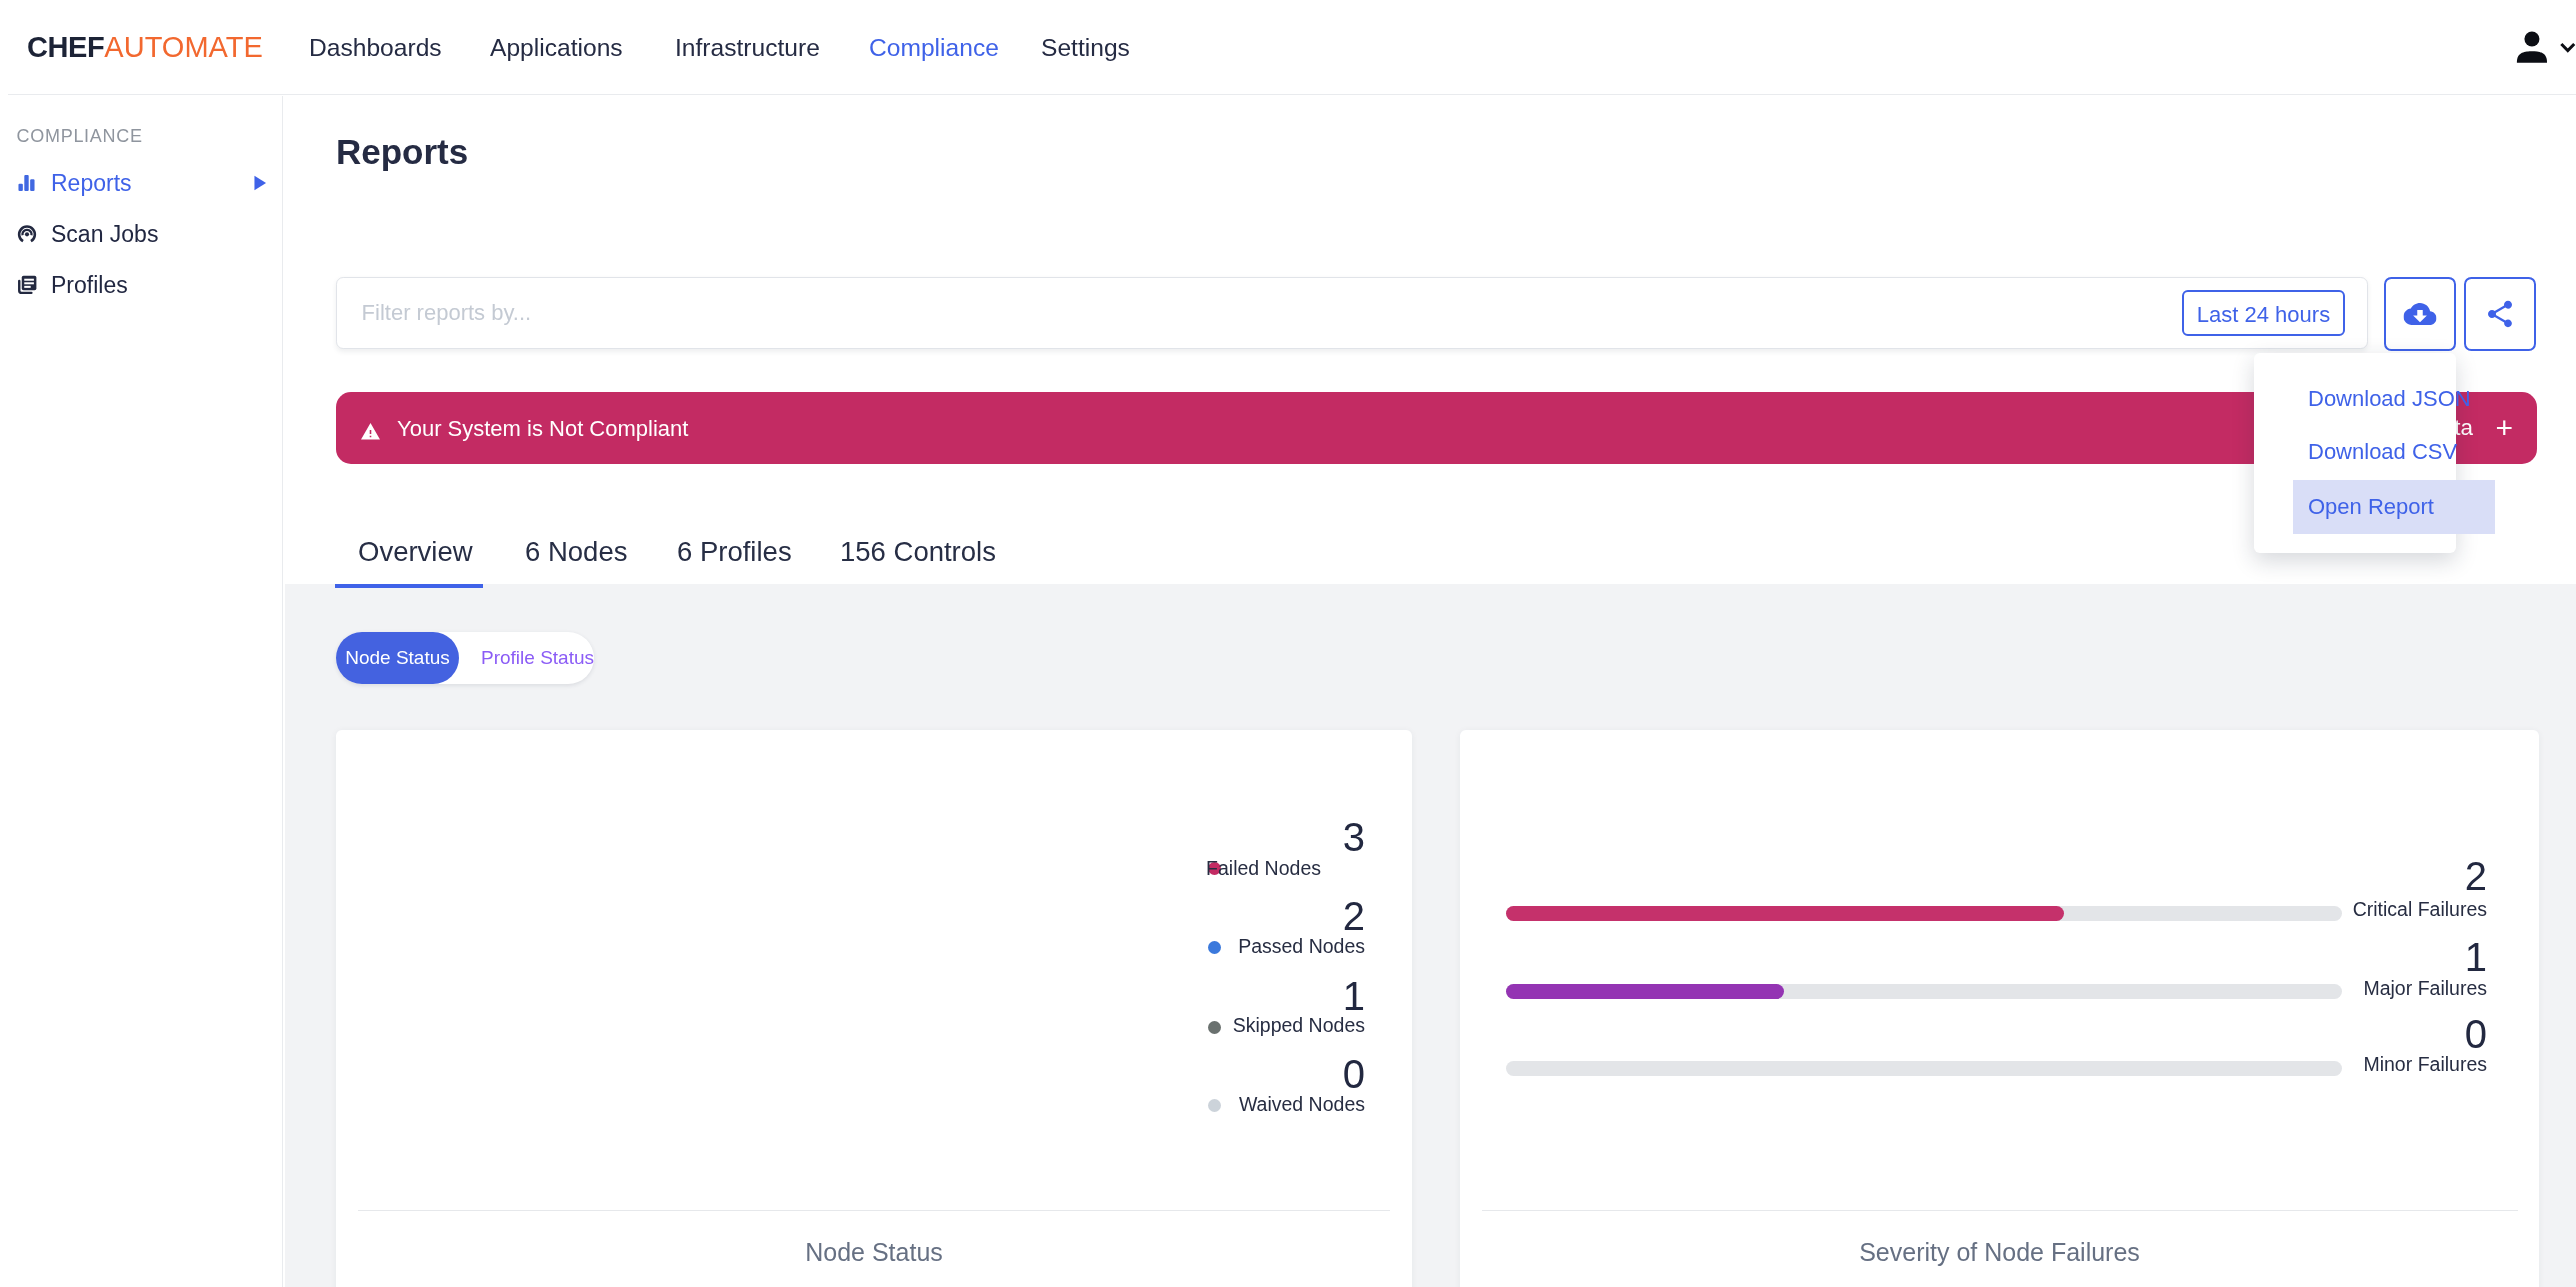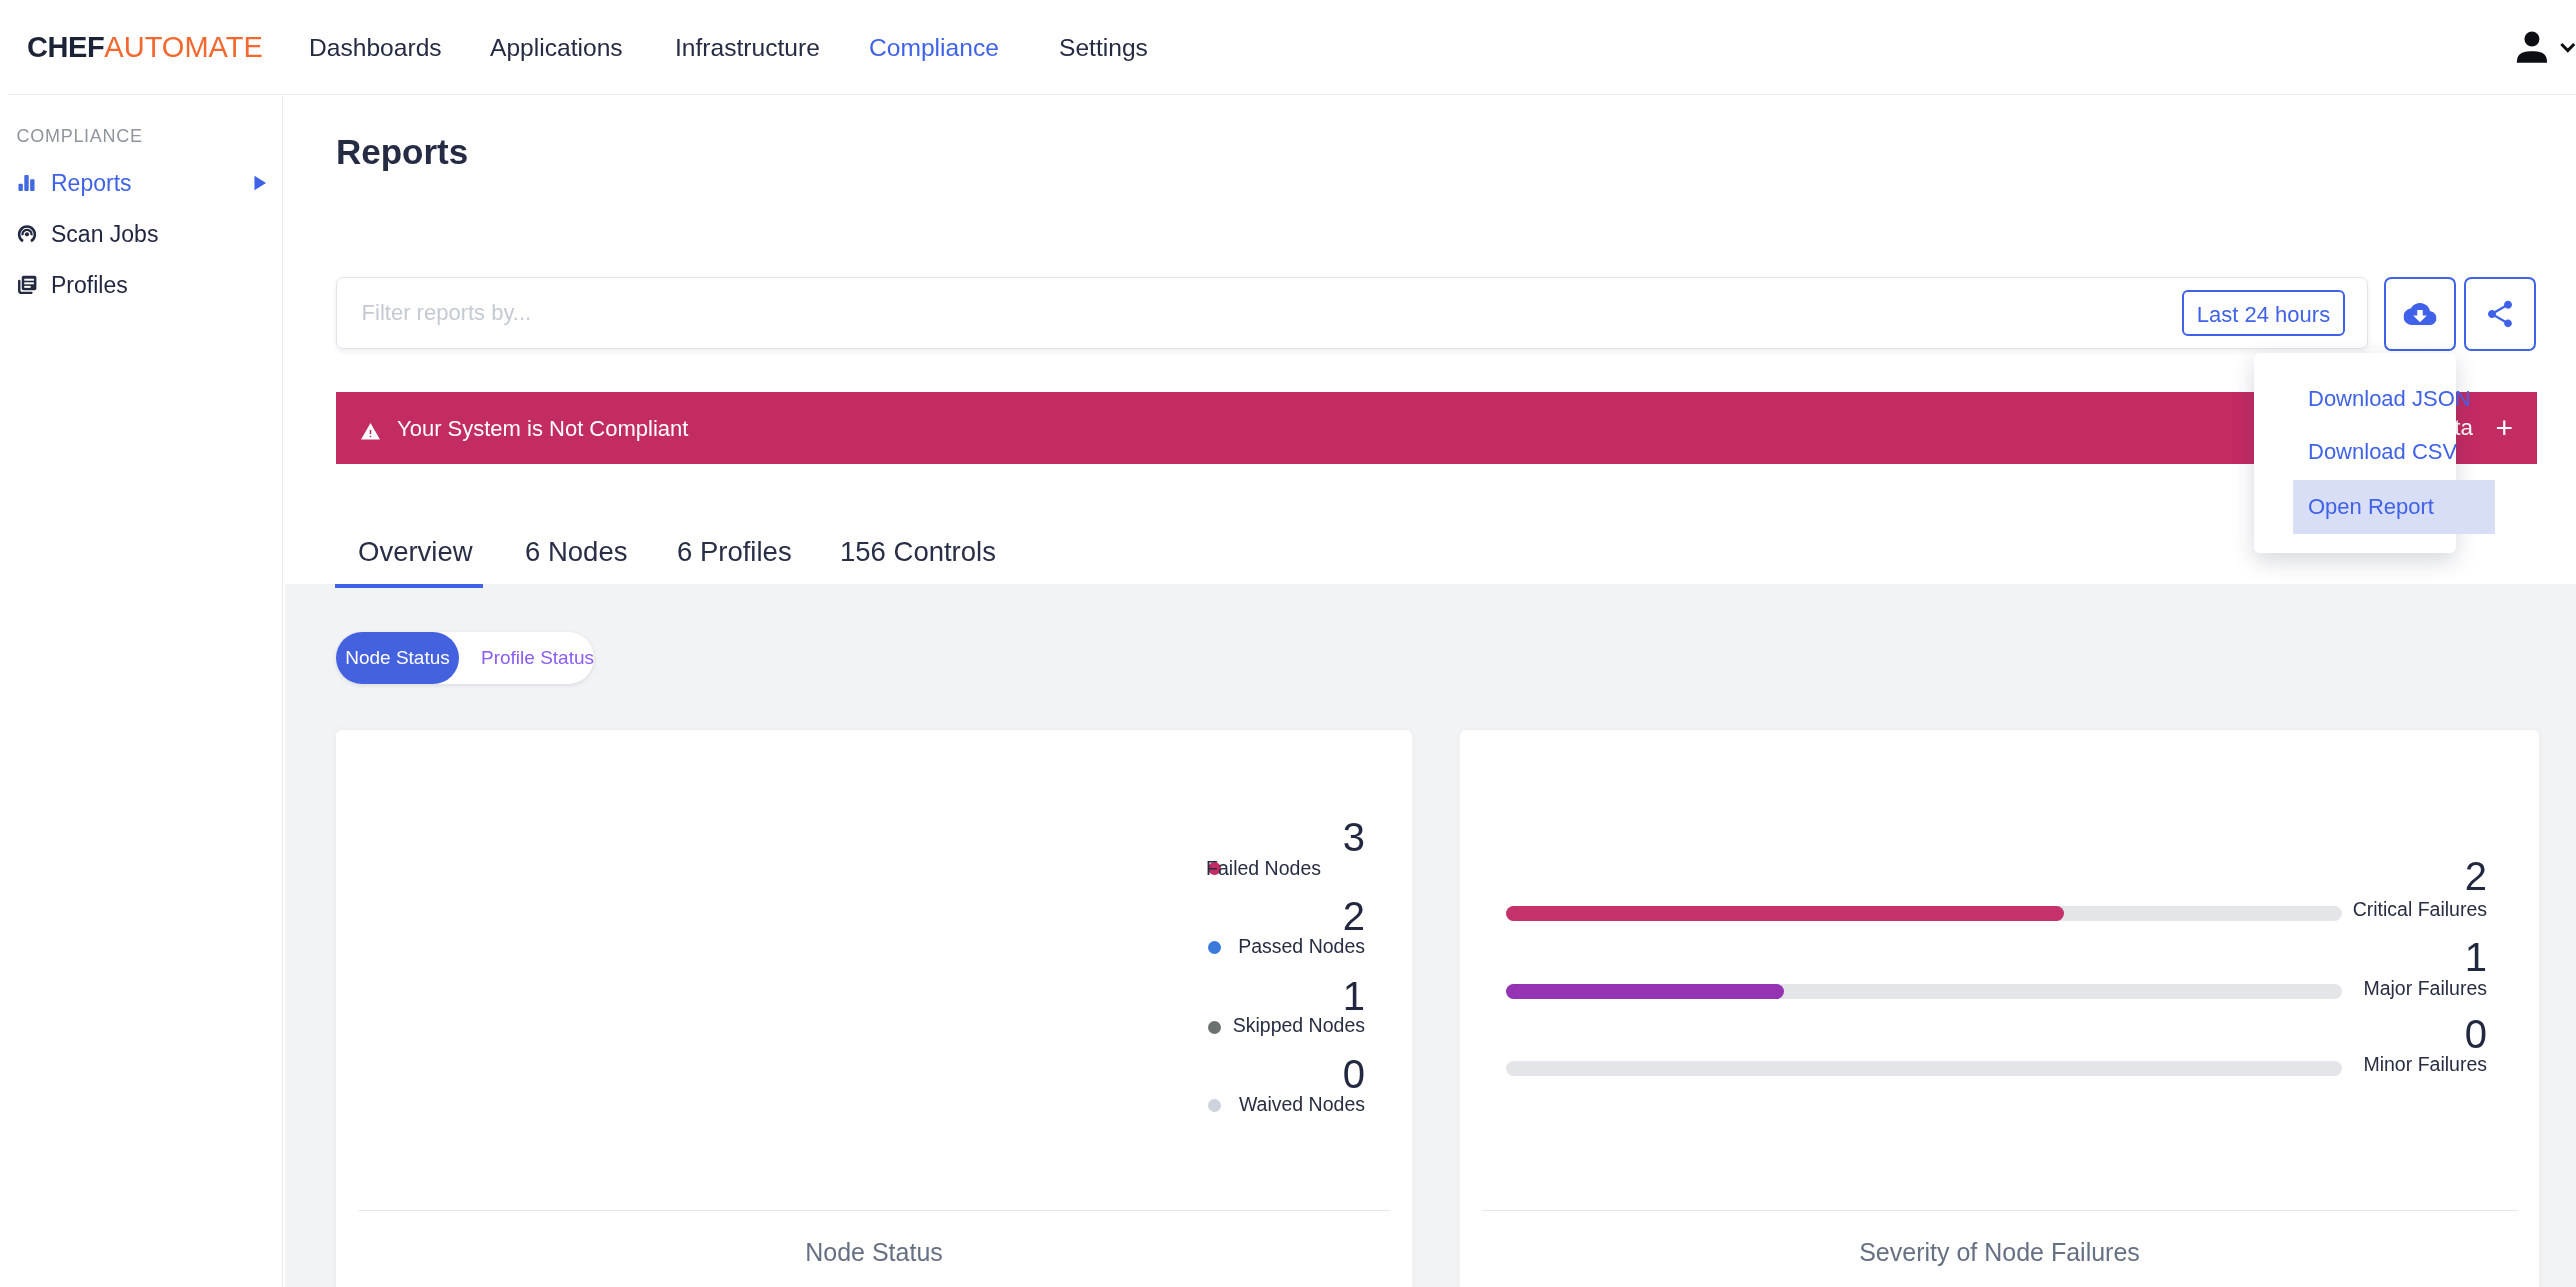--- a/index.html
+++ b/index.html
@@ -30,21 +30,21 @@
 
 #filterbar { position:absolute; left:51px; top:181px; width:2032px; height:72px; background:#fff; border:1.4px solid #e1e4e9; border-radius:7.2px; box-shadow:0 2.2px 5.8px rgba(40,50,70,0.08); }
 #filterbar .ph { position:absolute; left:24.6px; top:50%; transform:translateY(-50%); font-size:22px; color:#c4cad3; }
 #btn24 { position:absolute; right:22px; top:11.6px; width:163px; height:46px; border:2.2px solid #3f62e8; border-radius:5.8px; color:#3f62e8; font-size:22px; text-align:center; line-height:45px; background:#fff; }
 .sqbtn { position:absolute; top:181px; width:72px; height:74px; background:#fff; border:2.2px solid #3f62e8; border-radius:7.2px; }
 .sqbtn svg { position:absolute; left:50%; top:50%; transform:translate(-50%,-50%); }
 #btncloud { left:2099px; }
 #btnshare { left:2179px; }
 
 
-#banner { position:absolute; left:51px; top:296px; width:2201px; height:72px; background:#c32b63; border-radius:0; color:#fff; }
+#banner { position:absolute; left:51px; top:296px; width:2201px; height:72px; background:#c32b63; border-radius:15px; color:#fff; }
 #banner .warn { position:absolute; left:24.6px; top:31px; }
 #banner .msg { position:absolute; left:61px; top:50%; transform:translateY(calc(-50% + 1.4px)); font-size:22px; }
 #banner .rtxt { position:absolute; right:64px; top:50%; transform:translateY(-50%); font-size:22.4px; }
 #banner .plus { position:absolute; right:24px; top:50%; transform:translateY(-50%); font-size:30px; font-weight:300; }
 
 
 .tab { position:absolute; top:440px; font-size:27.5px; color:#272e45; }
 #tabline { position:absolute; left:50px; top:488px; width:148px; height:3.6px; background:#3f62e8; z-index:2; }
 
 
@@ -81,21 +81,21 @@
 </style>
 </head>
 <body>
 
 <div id="header">
   <div id="logo"><b>CHEF</b><span>AUTOMATE</span></div>
   <div class="navitem" style="left:301px;">Dashboards</div>
   <div class="navitem" style="left:482px;">Applications</div>
   <div class="navitem" style="left:667px;">Infrastructure</div>
   <div class="navitem" style="left:861px; color:#3f62e8;">Compliance</div>
-  <div class="navitem" style="left:1033px;margin-left:18px;">Settings</div>
+  <div class="navitem" style="left:1033px;">Settings</div>
   <div id="usericon">
     <svg width="69" height="43" viewBox="0 0 95 60">
       <circle cx="23" cy="14" r="10.5" fill="#0c0e14"></circle>
       <path d="M2 46 C2 32 14 31 23 31 C32 31 44 32 44 46 L44 47 L2 47 Z" fill="#0c0e14"></path>
       <polyline points="64,21 73,30 82,21" fill="none" stroke="#0c0e14" stroke-width="4.2"></polyline>
     </svg>
   </div>
 </div>
 
 <div id="sidebar">

